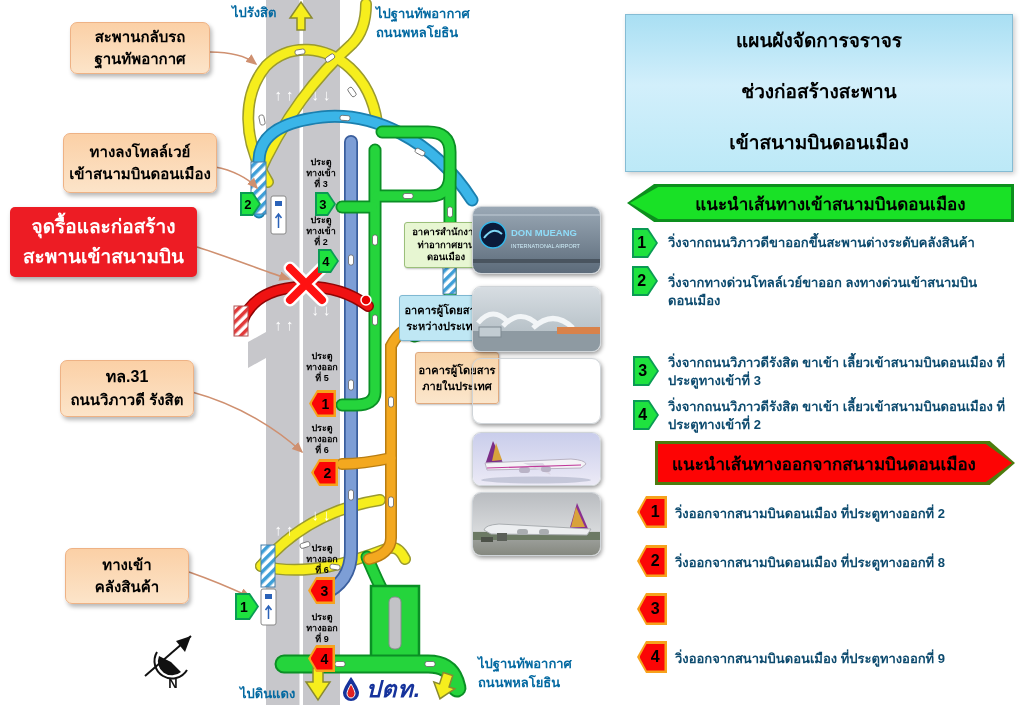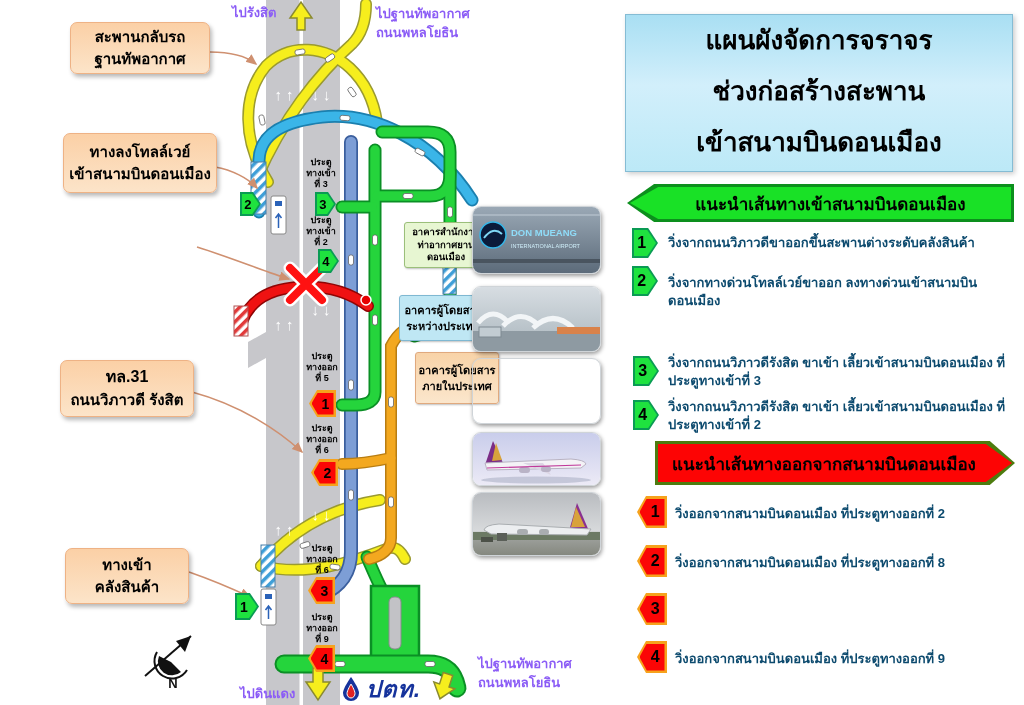--- a/index.html
+++ b/index.html
@@ -10,21 +10,21 @@
   .callout{background:linear-gradient(180deg,#fbd0a6,#fce4c9);border:1px solid #eeb285;
            border-radius:7px;box-shadow:2px 3px 4px rgba(0,0,0,.28);
            display:flex;flex-direction:column;align-items:center;justify-content:center;
            font-weight:bold;font-size:15px;line-height:1.5;text-align:center;}
   .callout-red{background:#ed1c24;border-radius:5px;box-shadow:2px 3px 5px rgba(0,0,0,.35);
            display:flex;flex-direction:column;align-items:center;justify-content:center;
            color:#fff;font-weight:bold;font-size:19px;line-height:1.6;text-align:center;}
   
   .title-box{background:linear-gradient(180deg,#a9dff3,#d2effb 45%,#bce9f7);
            border:1px solid #85bcd4;box-shadow:2px 2px 5px rgba(0,0,0,.2);
-           text-align:center;font-weight:bold;font-size:26px;line-height:51px;}
+           text-align:center;font-weight:bold;font-size:19px;line-height:51px;}
   
   .banL{clip-path:polygon(0 50%,7% 0,100% 0,100% 100%,7% 100%);background:#0c8f1d;}
   .banL-in{position:absolute;inset:3px;clip-path:polygon(0 50%,7.4% 0,100% 0,100% 100%,7.4% 100%);
            background:#19e126;display:flex;align-items:center;justify-content:center;
            font-weight:bold;font-size:17px;padding-left:20px;}
   .banR{clip-path:polygon(0 0,93% 0,100% 50%,93% 100%,0 100%);background:#4d7c0f;}
   .banR-in{position:absolute;inset:3px;clip-path:polygon(0 0,92.6% 0,100% 50%,92.6% 100%,0 100%);
            background:#fd0404;display:flex;align-items:center;justify-content:center;
            font-weight:bold;font-size:17px;padding-right:22px;}
   
@@ -36,21 +36,21 @@
   .arrR-in{position:absolute;inset:2.5px;clip-path:polygon(100% 0,29% 0,0 50%,29% 100%,100% 100%);
            background:#fb0606;display:flex;align-items:center;justify-content:center;
            font-weight:bold;color:#000;padding-left:22%;}
   .num16{font-size:16px;} .num14{font-size:14px;} .num13{font-size:13px;}
   
   .route-text{font-weight:bold;font-size:13px;line-height:1.35;color:#0c4a6e;}
   .note-box{background:linear-gradient(180deg,#f9cda1,#fce4c9);border:1px solid #f0b183;
            font-weight:bold;font-size:13px;line-height:1.5;padding:6px 10px;border-radius:2px;}
   
   .gate-label{width:38px;text-align:center;font-weight:bold;font-size:9px;line-height:1.2;color:#000;}
-  .dir-label{font-weight:bold;font-size:13px;line-height:1.45;color:#8b5cf6;}
+  .dir-label{font-weight:bold;font-size:13px;line-height:1.45;color:#0369a1;}
   .bld{border-radius:3px;text-align:center;font-weight:bold;display:flex;flex-direction:column;
        align-items:center;justify-content:center;box-shadow:1px 1px 2px rgba(0,0,0,.25);margin-left:17px;}
   .bld-office{background:#e7f6d2;border:1px solid #9bbf7a;font-size:9.5px;line-height:1.35;}
   .bld-intl{background:#bfe7f4;border:1px solid #7fb8d2;font-size:11px;line-height:1.5;}
   .bld-dom{background:linear-gradient(180deg,#f8d3a8,#fbe6cc);border:1px solid #e0a97e;font-size:11px;line-height:1.5;}
   
   .photo{border-radius:9px;overflow:hidden;box-shadow:1px 2px 4px rgba(0,0,0,.4);border:1px solid #cfd4d8;}
   .ptt-text{font-weight:bold;font-style:italic;font-size:23px;color:#16339c;letter-spacing:1px;}
 </style>
 </head>
@@ -213,20 +213,24 @@
     </g>
   </svg>
 
   <div class="callout abs" style="left:70px;top:22px;width:138px;height:50px">
     <span>สะพานกลับรถ</span>
     <span>ฐานทัพอากาศ</span>
   </div>
   <div class="callout abs" style="left:63px;top:133px;width:152px;height:58px">
     <span>ทางลงโทลล์เวย์</span>
     <span>เข้าสนามบินดอนเมือง</span>
+  </div>
+  <div class="callout-red abs" style="left:10px;top:207px;width:187px;height:70px">
+    <span>จุดรื้อและก่อสร้าง</span>
+    <span>สะพานเข้าสนามบิน</span>
   </div>
   <div class="callout abs" style="left:60px;top:360px;width:132px;height:55px">
     <span style="font-size:16px">ทล.31</span>
     <span>ถนนวิภาวดี รังสิต</span>
   </div>
   <div class="callout abs" style="left:65px;top:548px;width:122px;height:54px">
     <span>ทางเข้า</span>
     <span>คลังสินค้า</span>
   </div>
 

